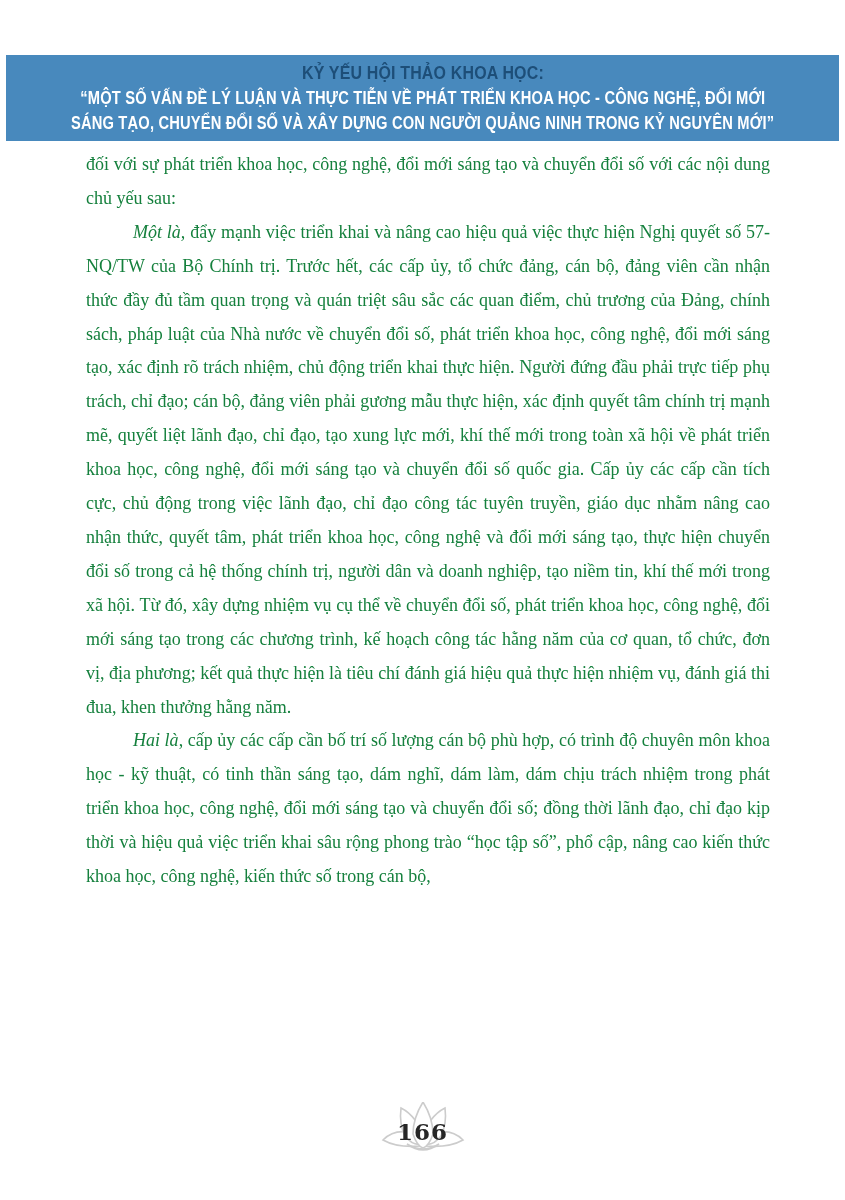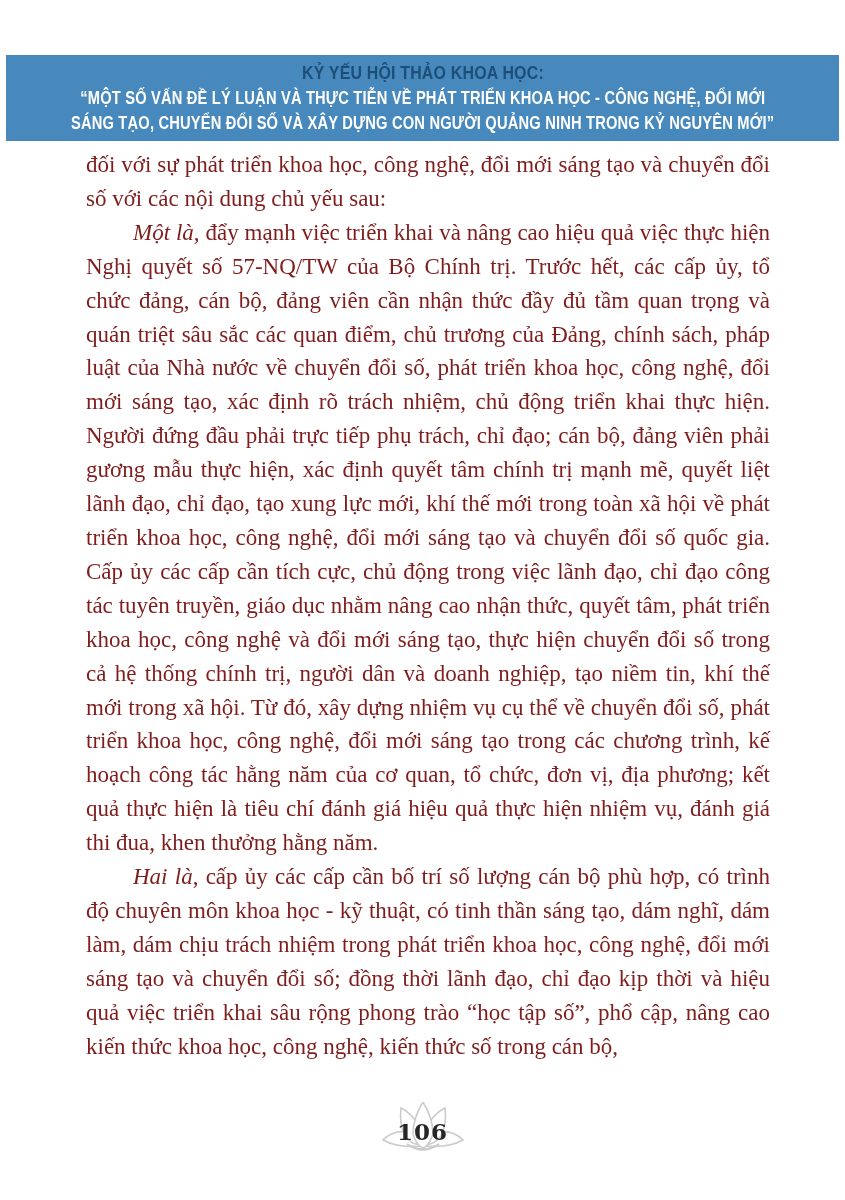--- a/index.html
+++ b/index.html
@@ -30,22 +30,22 @@
   .banner .subtitle{
     color:#ffffff;
     font-size:17.5px;line-height:25px;
     letter-spacing:.2px;
   }
   
   .bodytext{
     position:absolute;
     left:86px;top:148px;
     width:684px;
-    color:#7f1d1d;
-    font-size:23px;
+    color:#15803d;
+    font-size:18px;
     line-height:33.9px;
     text-align:justify;
   }
   .bodytext p{margin:0;padding:0;}
   .bodytext p.indent{text-indent:47px;}
   .bodytext em{font-style:italic;font-family:Liberation Serif, serif;}
   
   .pagefoot{
     position:absolute;
     left:0;top:1098px;
@@ -92,17 +92,17 @@
 
           <path d="M38 6 Q36 22 42 34 Q50 44 58 42 Q60 30 52 18 Q46 10 38 6 Z"></path>
 
           <path d="M82 6 Q84 22 78 34 Q70 44 62 42 Q60 30 68 18 Q74 10 82 6 Z"></path>
 
           <path d="M60 0 Q50 16 50 32 Q54 44 60 46 Q66 44 70 32 Q70 16 60 0 Z"></path>
 
           <path d="M44 42 Q60 52 76 42 Q68 48 60 48 Q52 48 44 42 Z"></path>
         </g>
       </svg>
-      <div class="pagenum">106</div>
+      <div class="pagenum">166</div>
     </div>
   </div>
 
 </div>
 
 </body></html>

